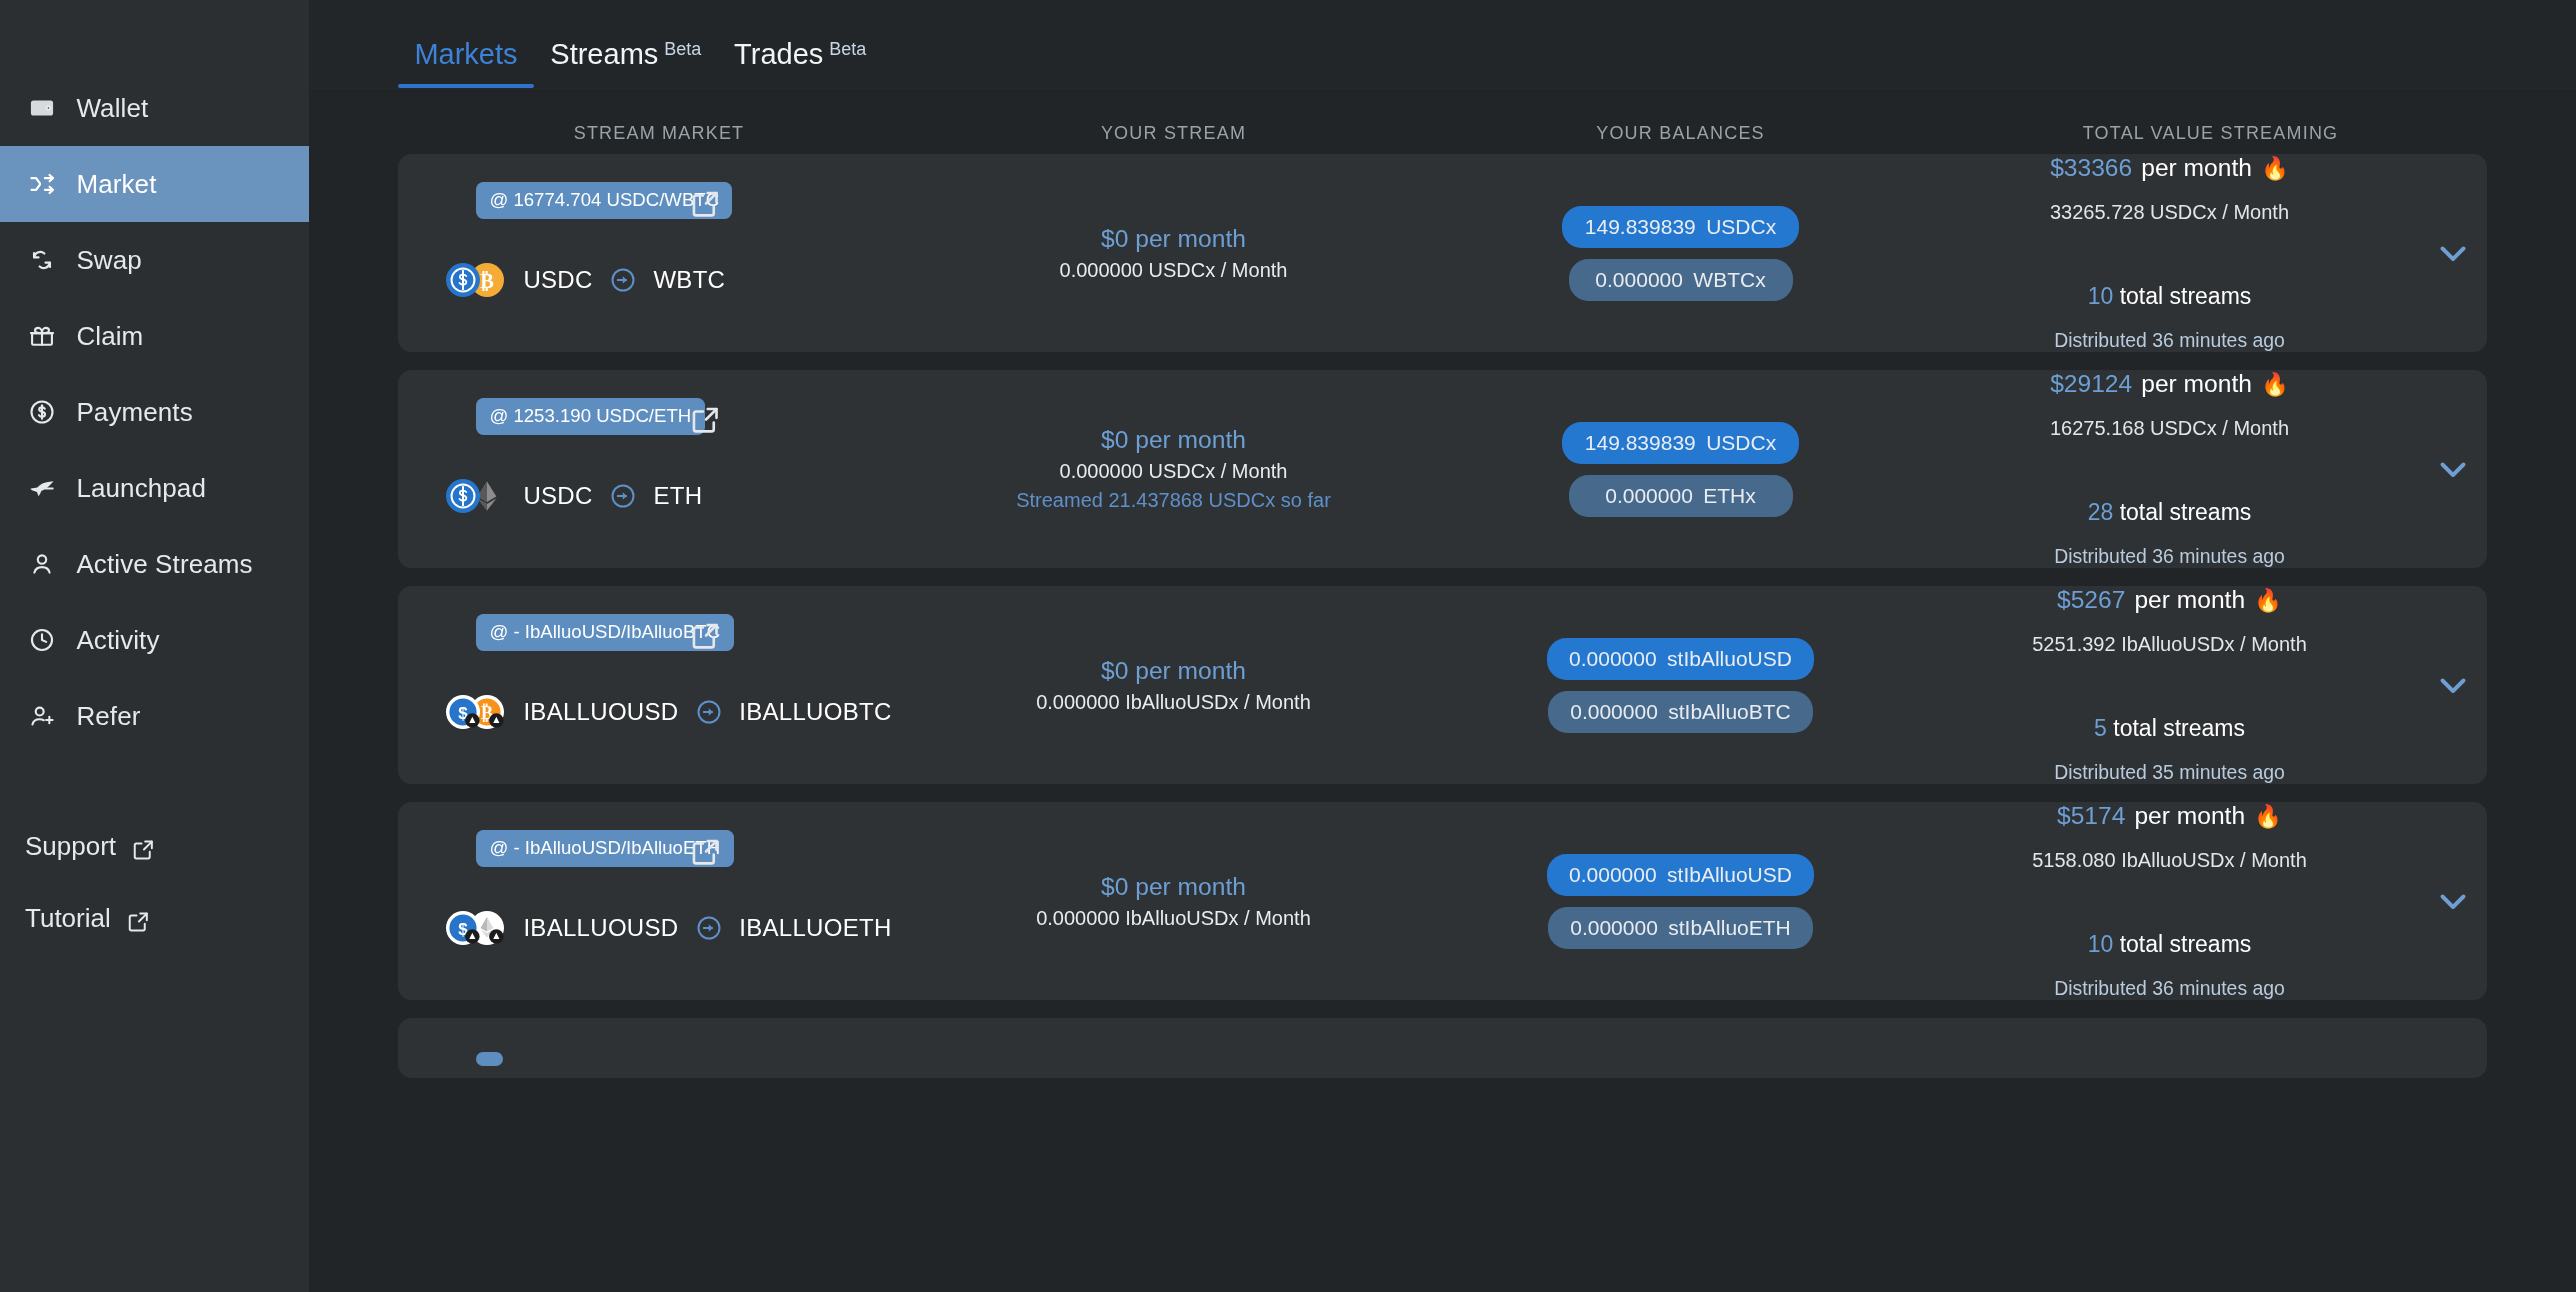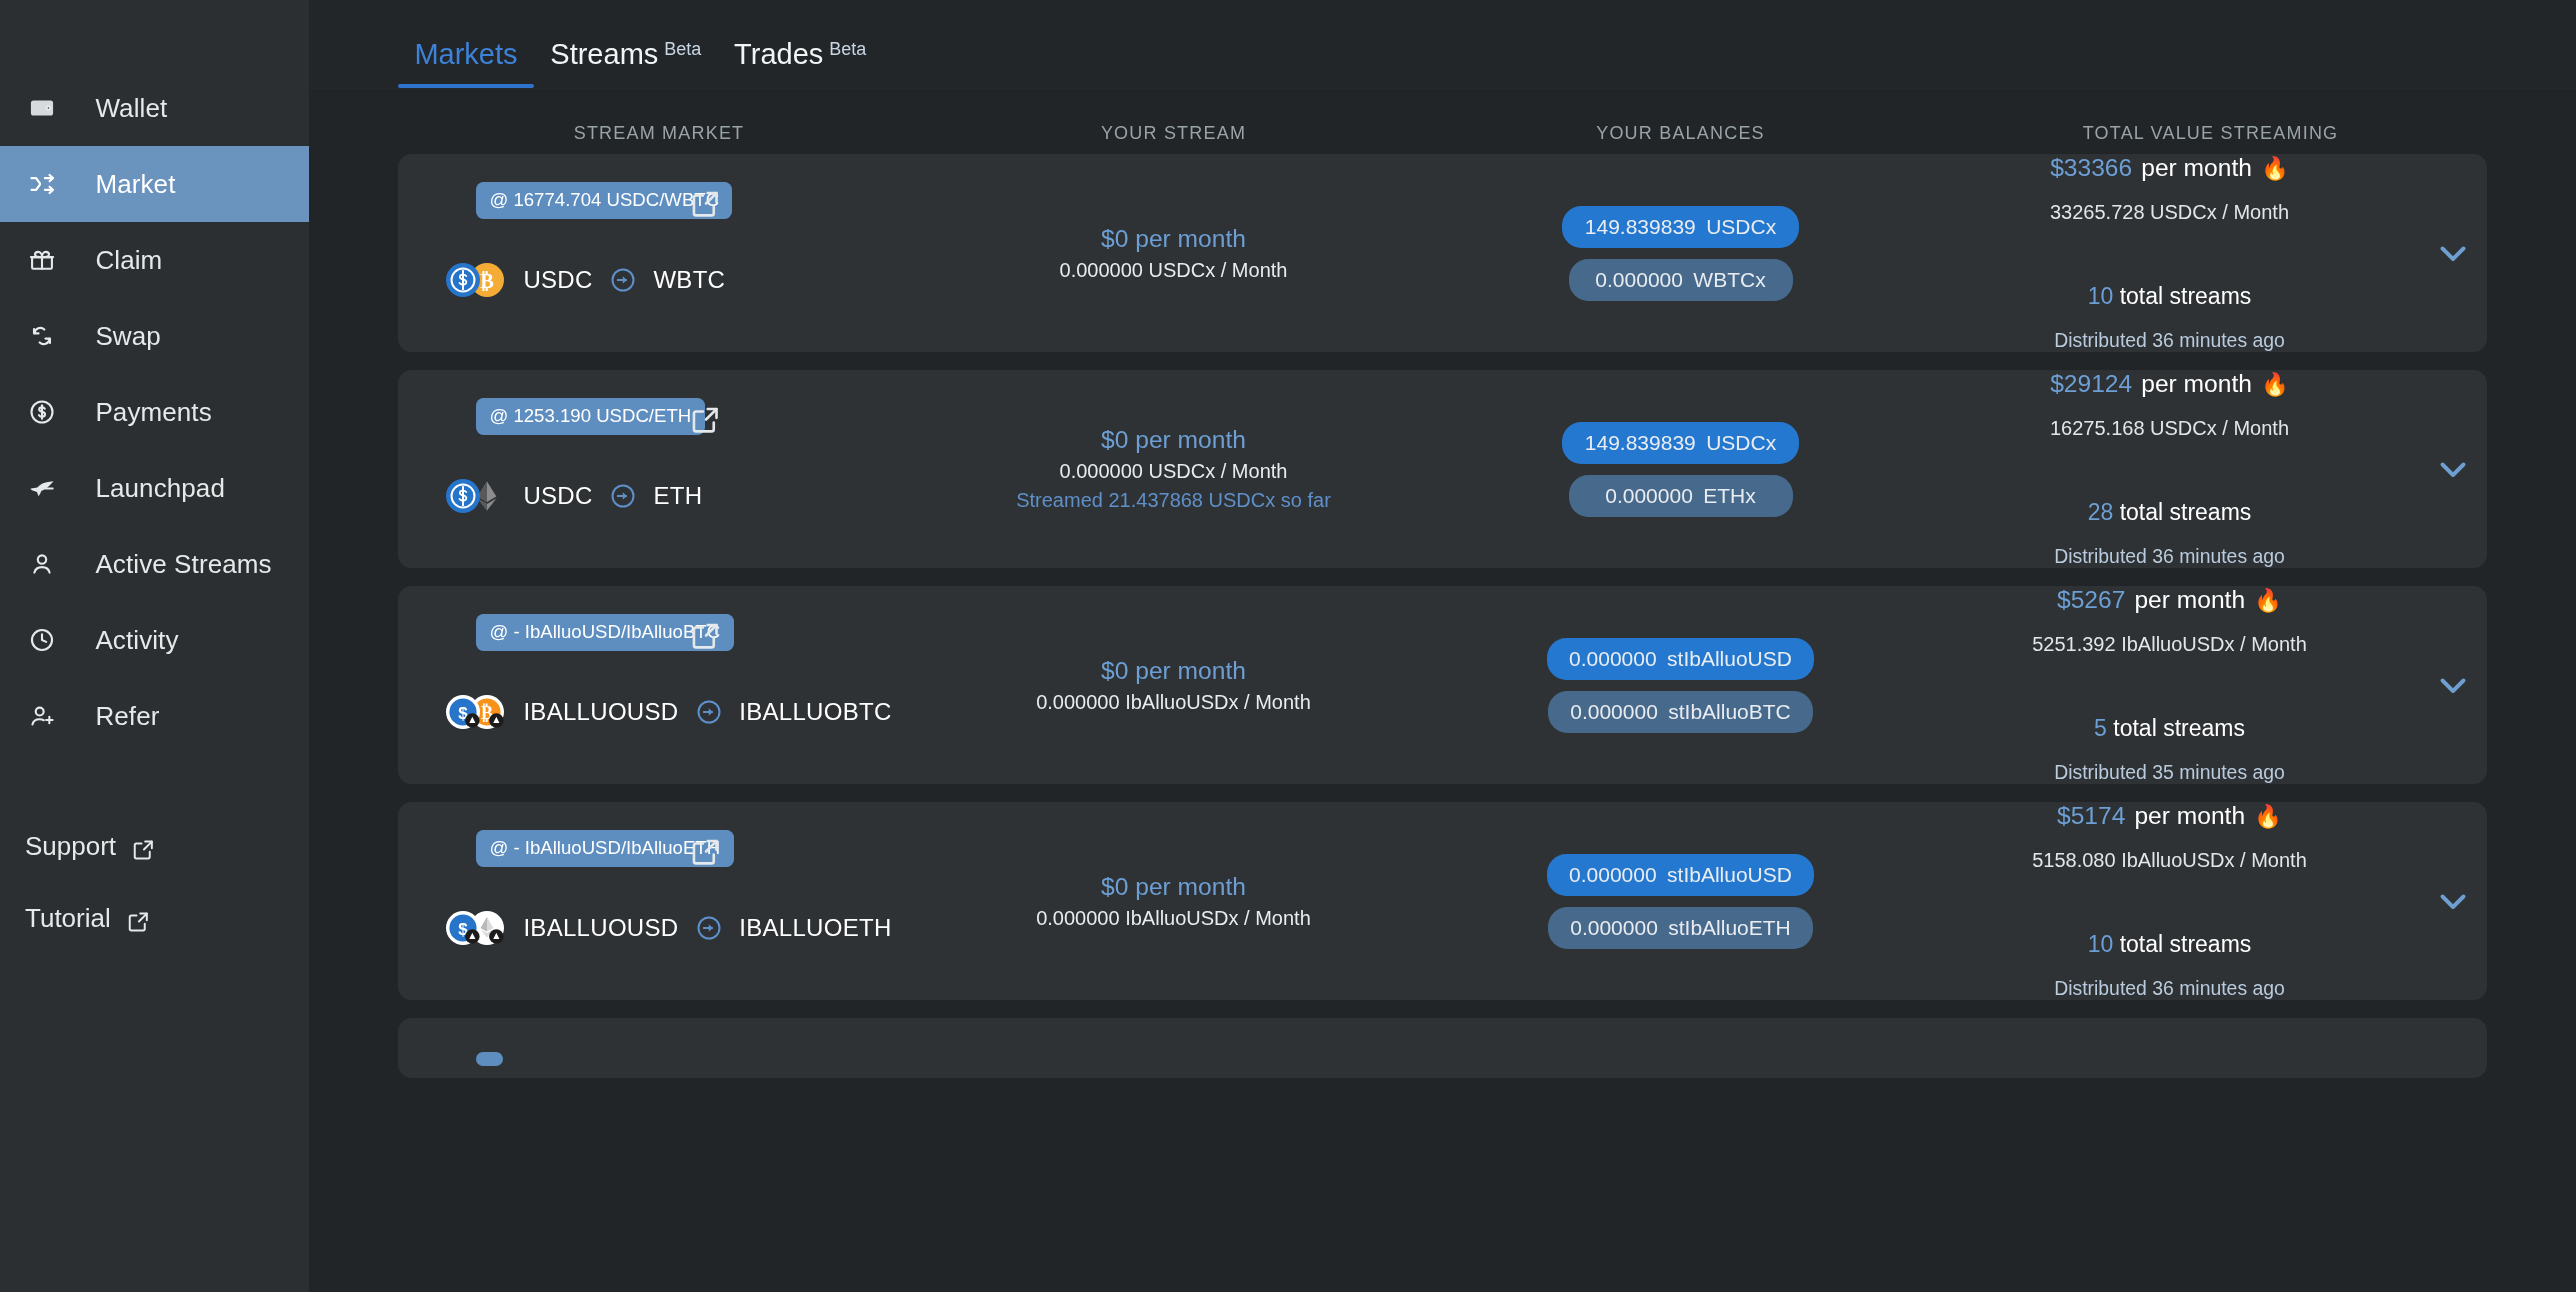--- a/index.html
+++ b/index.html
@@ -19,21 +19,21 @@
     position: relative;
   }
   .nav-item {
     display: flex; align-items: center;
     height: 76px; padding-left: 27px;
     gap: 19.4px; color: #e6e9ea; cursor: pointer;
   }
   .nav-item.active { background: #6a93bd; color: #ffffff; }
   .nav-item .ico { width: 30px; height: 30px; display: flex; align-items: center; justify-content: center; flex: 0 0 30px; }
   .nav-item .ico svg { width: 28px; height: 28px; display: block; }
-  .nav-label { font-size: 26px; letter-spacing: 0.1px; white-space: nowrap; margin-left: 19px; }
+  .nav-label { font-size: 26px; letter-spacing: 0.1px; white-space: nowrap; }
   .nav-spacer-1 { height: 36px; }
   .nav-link {
     display: flex; align-items: flex-end; gap: 15px;
     padding-left: 25px; height: 72px; color: #e6e9ea; cursor: pointer;
     font-size: 26px;
   }
   .nav-link .ext { width: 25px; height: 25px; display: block; }
 
   
   .main { flex: 1 1 auto; height: 1292px; position: relative; background: #212528; overflow: hidden; }
@@ -185,40 +185,40 @@
               <path d="M14.5 7H21"></path>
               <path d="M14.5 17H21"></path>
               <polyline points="18.5,4.3 21.3,7 18.5,9.7"></polyline>
               <polyline points="18.5,14.3 21.3,17 18.5,19.7"></polyline>
             </svg>
           </span>
           <span class="nav-label">Market</span>
         </div>
         <div class="nav-item">
           <span class="ico">
+            <svg viewBox="0 0 24 24" fill="none" stroke="currentColor" stroke-width="1.9" stroke-linecap="round" stroke-linejoin="round">
+              <path d="M5.5 9.5a5 5 0 0 1 8.5-3"></path>
+              <polyline points="5.2,6 5.2,9.8 9,9.8"></polyline>
+              <path d="M18.5 14.5a5 5 0 0 1-8.5 3"></path>
+              <polyline points="18.8,18 18.8,14.2 15,14.2"></polyline>
+            </svg>
+          </span>
+          <span class="nav-label">Swap</span>
+        </div>
+        <div class="nav-item">
+          <span class="ico">
             <svg viewBox="0 0 24 24" fill="none" stroke="currentColor" stroke-width="1.8" stroke-linecap="round" stroke-linejoin="round">
               <rect x="3.5" y="9.5" width="17" height="10" rx="1"></rect>
               <line x1="2.5" y1="9.5" x2="21.5" y2="9.5"></line>
               <line x1="12" y1="9.5" x2="12" y2="19.5"></line>
               <path d="M12 9.5C12 7 10.5 5 8.8 5S6 6 6 7.3 7.6 9.5 12 9.5z"></path>
               <path d="M12 9.5C12 7 13.5 5 15.2 5S18 6 18 7.3 16.4 9.5 12 9.5z"></path>
             </svg>
           </span>
           <span class="nav-label">Claim</span>
-        </div>
-        <div class="nav-item">
-          <span class="ico">
-            <svg viewBox="0 0 24 24" fill="none" stroke="currentColor" stroke-width="1.9" stroke-linecap="round" stroke-linejoin="round">
-              <path d="M5.5 9.5a5 5 0 0 1 8.5-3"></path>
-              <polyline points="5.2,6 5.2,9.8 9,9.8"></polyline>
-              <path d="M18.5 14.5a5 5 0 0 1-8.5 3"></path>
-              <polyline points="18.8,18 18.8,14.2 15,14.2"></polyline>
-            </svg>
-          </span>
-          <span class="nav-label">Swap</span>
         </div>
         <div class="nav-item">
           <span class="ico">
             <svg viewBox="0 0 24 24" fill="none" stroke="currentColor" stroke-width="1.8" stroke-linecap="round" stroke-linejoin="round">
               <circle cx="12" cy="12" r="9"></circle>
               <path d="M14.4 9.2c-.5-.8-1.4-1.2-2.4-1.2-1.4 0-2.4.7-2.4 1.9 0 2.6 5 1.3 5 4 0 1.2-1.1 2.1-2.6 2.1-1.1 0-2.1-.4-2.6-1.3"></path>
               <line x1="12" y1="6.3" x2="12" y2="17.8"></line>
             </svg>
           </span>
           <span class="nav-label">Payments</span>

